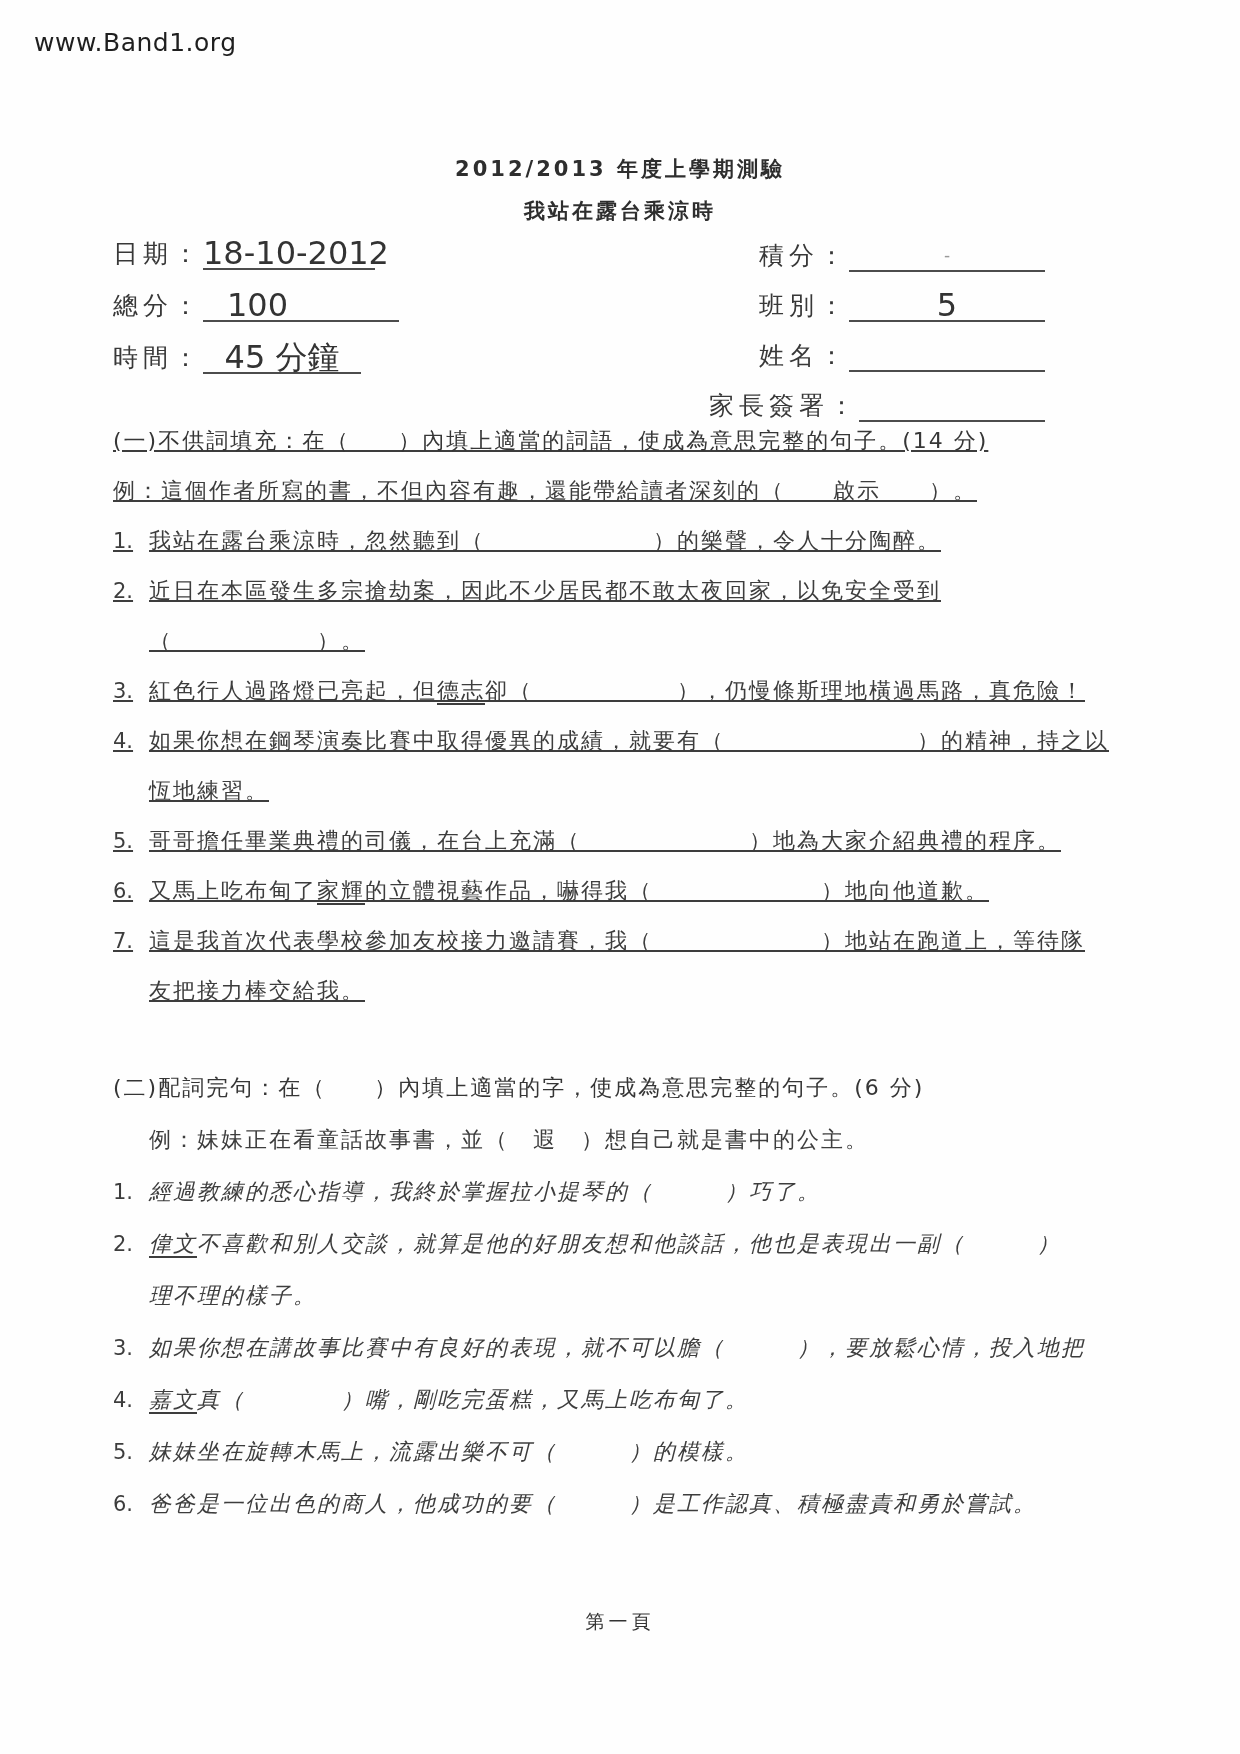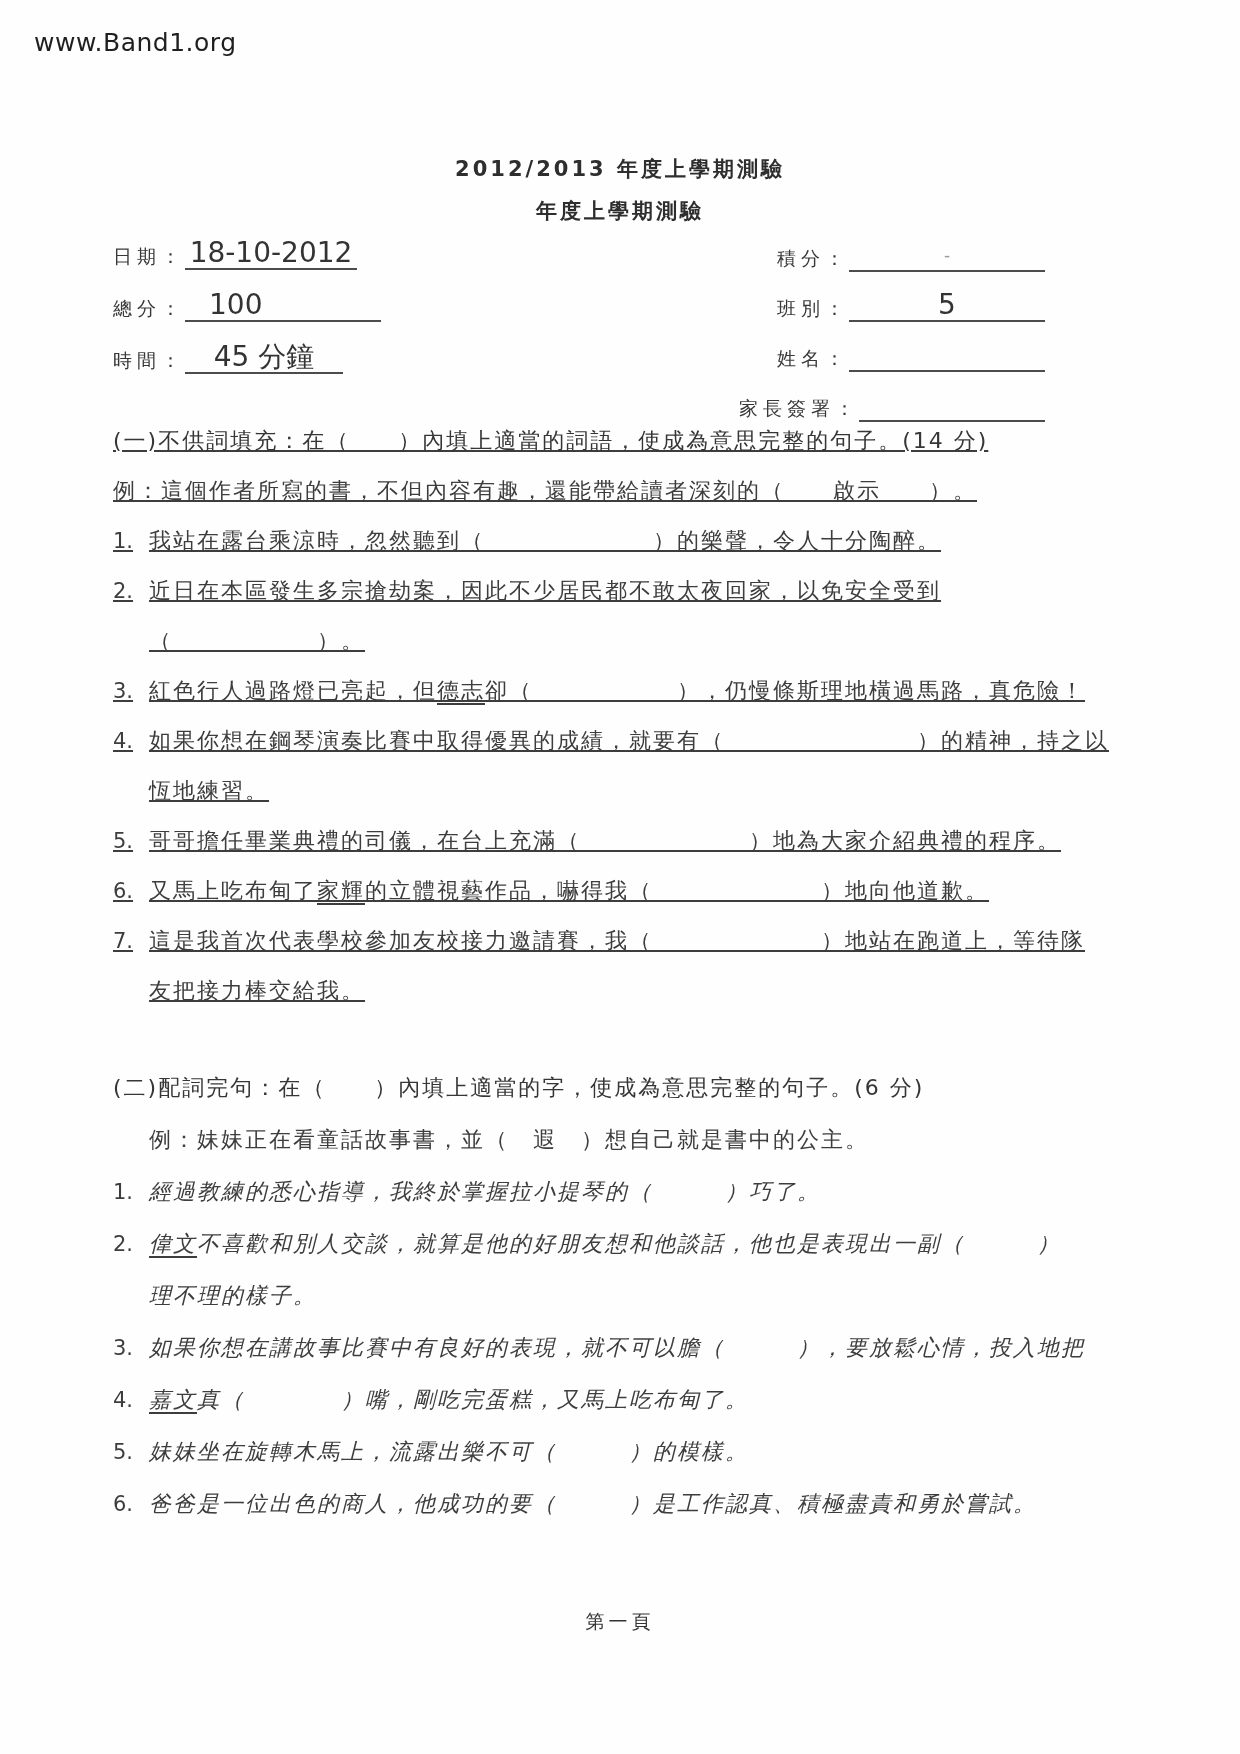--- a/index.html
+++ b/index.html
@@ -17,24 +17,24 @@
     font-size:25px; color:#1f1f1f; letter-spacing:0.5px;
   }
   .title-block { position:absolute; top:148px; left:0; width:100%; text-align:center; }
   .title-line { font-size:21px; font-weight:600; color:#2e2e2e; letter-spacing:3px; line-height:42px; }
 
   
   .info-left { position:absolute; top:218px; left:113px; }
   .info-right { position:absolute; top:222px; left:698px; width:347px; }
   .info-row { display:flex; align-items:flex-end; height:52px; }
   .info-right .info-row { height:50px; justify-content:flex-end; }
-  .info-label { font-size:19px; letter-spacing:5px; color:#383838; white-space:nowrap; }
+  .info-label { font-size:25px; letter-spacing:5px; color:#383838; white-space:nowrap; }
   .blank {
     display:inline-block; border-bottom:2px solid #4c4c4c;
-    text-align:center; font-size:28px; color:#333;
+    text-align:center; font-size:32px; color:#333;
     line-height:30px; white-space:nowrap;
   }
   .blank.w-date  { width:172px; }
   .blank.w-total { width:172px; text-align:left; padding-left:24px; }
   .blank.w-time  { width:158px; }
   .blank.w-right { width:196px; }
   .blank.w-sign  { width:186px; }
   .faint-mark { color:#999; font-size:17px; }
 
   
@@ -58,21 +58,21 @@
 </style>
 </head>
 <body>
 
 <div class="page">
 
   <div class="watermark">www.Band1.org</div>
 
   <div class="title-block">
     <div class="title-line">2012/2013 年度上學期測驗</div>
-    <div class="title-line">年度上學期測驗</div>
+    <div class="title-line">我站在露台乘涼時</div>
   </div>
 
   <div class="info-left">
     <div class="info-row">
       <span class="info-label">日期：</span>
       <span class="blank w-date">18-10-2012</span>
     </div>
     <div class="info-row">
       <span class="info-label">總分：</span>
       <span class="blank w-total">100</span>

